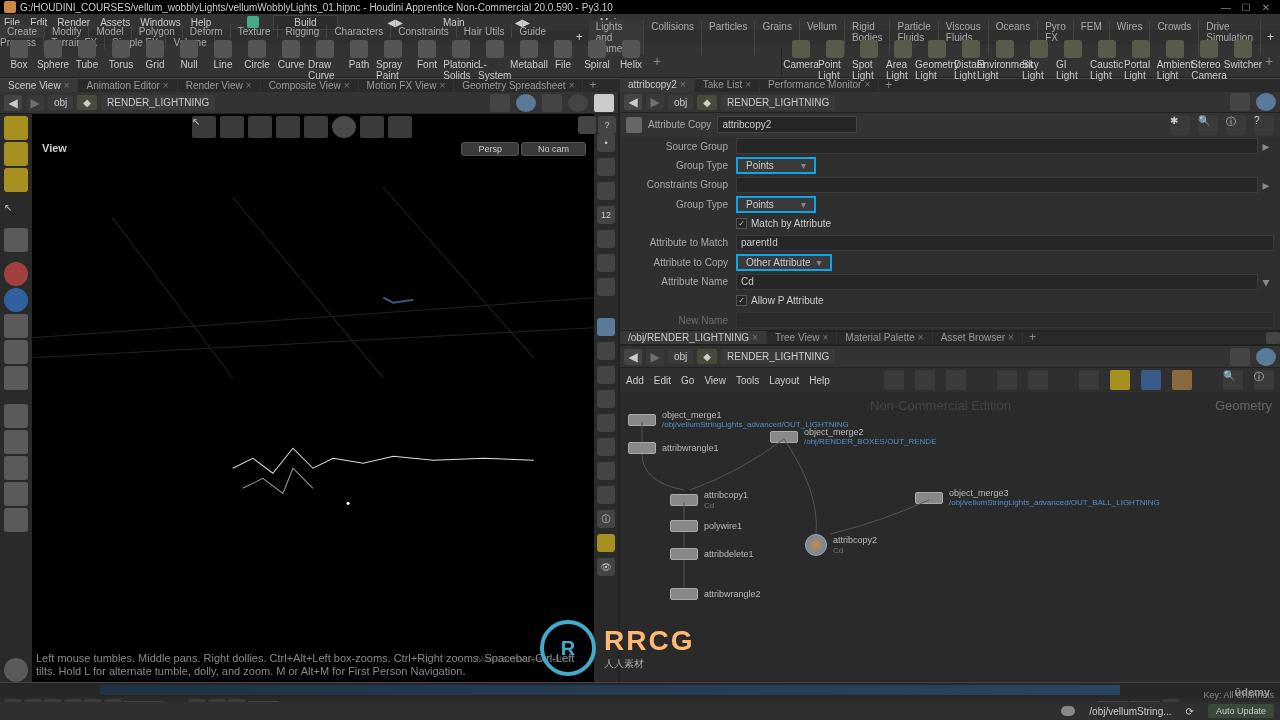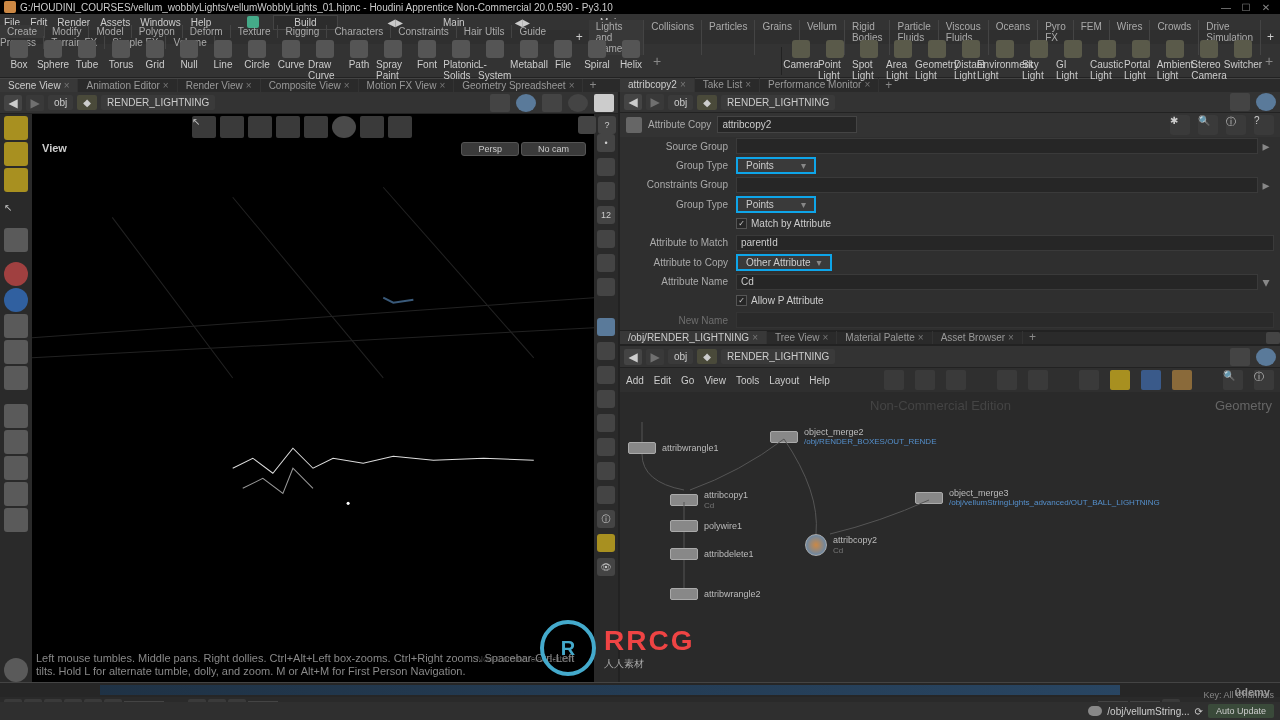--- a/index.html
+++ b/index.html
@@ -111,28 +111,28 @@
 .timetrack .region{position:absolute;top:2px;bottom:2px;left:100px;right:160px;background:linear-gradient(90deg,#1a3a5a,#2a5a8a);opacity:.6}
 .timecontrols{height:24px;display:flex;align-items:center;padding:0 4px;gap:2px}
 .tcbtn{width:18px;height:18px;background:#3a3a3a;border-radius:2px;display:flex;align-items:center;justify-content:center;font-size:9px}
 .tcframe{background:#262626;border:1px solid #444;padding:1px 4px;font-size:10px;width:40px}
 .tcslider{flex:1;height:4px;background:#3a3a3a;margin:0 6px;position:relative}
 .tcslider .knob{position:absolute;left:0;top:-3px;width:8px;height:10px;background:#888}
 .tcright{display:flex;gap:2px;align-items:center}
 .tcinfo{font-size:9px;color:#888;padding:0 6px}
 
 
-.status{position:absolute;bottom:0;left:0;right:0;height:18px;background:#2f2f2f;display:flex;align-items:center;padding:0 6px;gap:5px;font-size:9px}
+.status{position:absolute;bottom:0;left:0;right:0;height:18px;background:#2f2f2f;display:flex;align-items:center;padding:0 6px;gap:14px;font-size:9px}
 .status .spacer{flex:1}
 .status .chip{background:#3a4a3a;padding:2px 8px;border-radius:2px;font-size:9px}
 
 
 .rrcg{position:absolute;left:540px;top:620px;display:flex;align-items:center;gap:8px;z-index:100}
 .rrcg .circ{width:56px;height:56px;border:4px solid #4ac;border-radius:50%;display:flex;align-items:center;justify-content:center;font-size:20px;font-weight:bold;color:#4ac}
-.rrcg .txt{font-size:28px;font-weight:bold;color:#ef4444;letter-spacing:2px}
+.rrcg .txt{font-size:28px;font-weight:bold;color:#fdba74;letter-spacing:2px}
 .rrcg .sub{font-size:10px;color:#aaa}
 .udemy{position:absolute;right:10px;bottom:22px;font-size:11px;color:#999;font-weight:bold}
 </style>
 </head>
 <body>
 
 <div class="titlebar">
   <span style="width:12px;height:12px;background:#c84;border-radius:2px;margin-right:4px"></span>
   <span>G:/HOUDINI_COURSES/vellum_wobblyLights/vellumWobblyLights_01.hipnc - Houdini Apprentice Non-Commercial 20.0.590 - Py3.10</span>
   <span class="spacer"></span>
@@ -571,20 +571,27 @@
         <span class="netico b"></span>
         <span class="netico" style="background:#8a6a3a"></span>
         <span style="width:10px"></span>
         <span class="netico">🔍</span>
         <span class="netico">ⓘ</span>
       </div>
       <div class="netview">
         <div class="netwater">Non-Commercial Edition</div>
         <div class="netgeom">Geometry</div>
 
+        <div class="node" style="top:18px;left:8px">
+          <span class="nodebox"></span>
+          <div class="col">
+            <span class="nodelabel">object_merge1</span>
+            <span class="nodepath">/obj/vellumStringLights_advanced/OUT_LIGHTNING</span>
+          </div>
+        </div>
         <div class="node" style="top:50px;left:8px">
           <span class="nodebox"></span>
             <span class="nodelabel">attribwrangle1</span>
         </div>
         <div class="node" style="top:35px;left:150px">
           <span class="nodebox"></span>
           <div class="col">
             <span class="nodelabel">object_merge2</span>
             <span class="nodepath">/obj/RENDER_BOXES/OUT_RENDE</span>
           </div>

